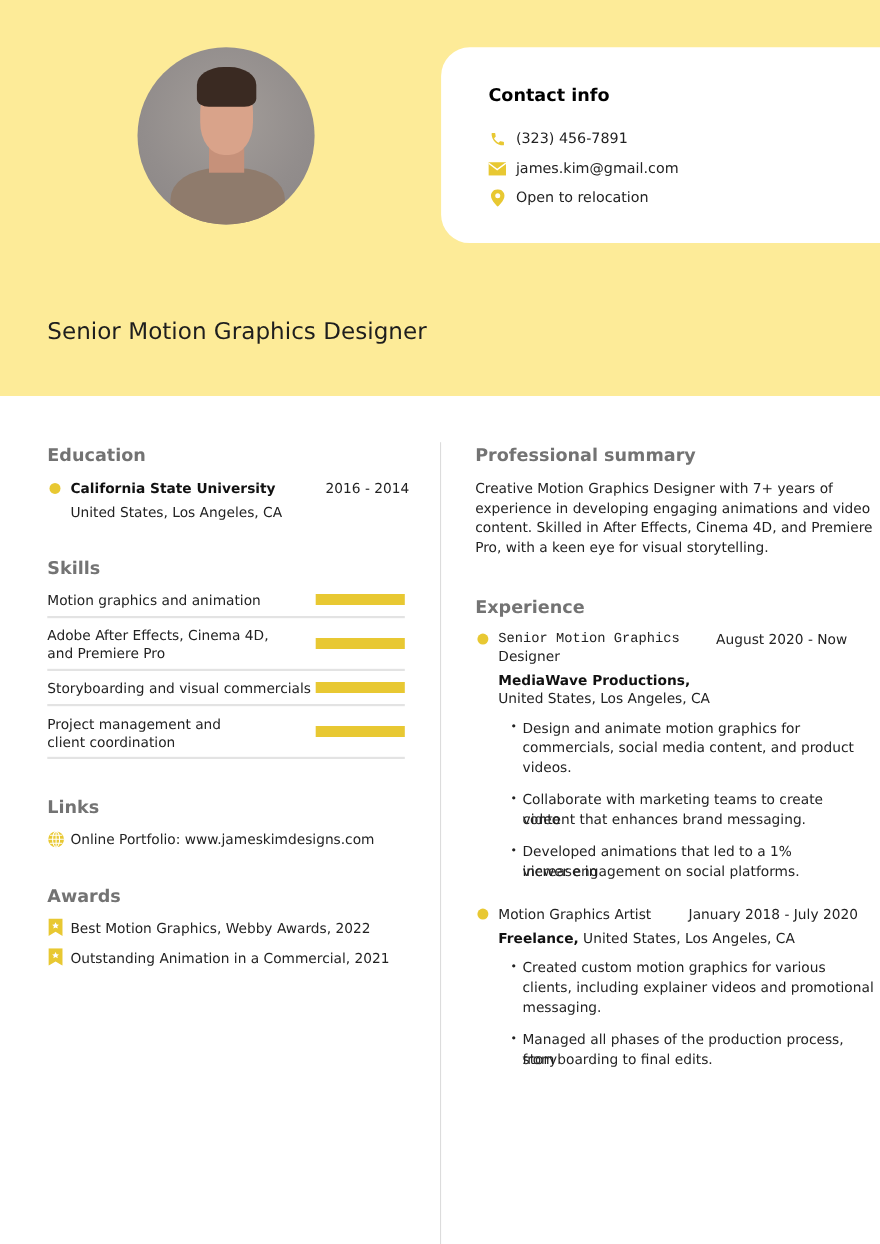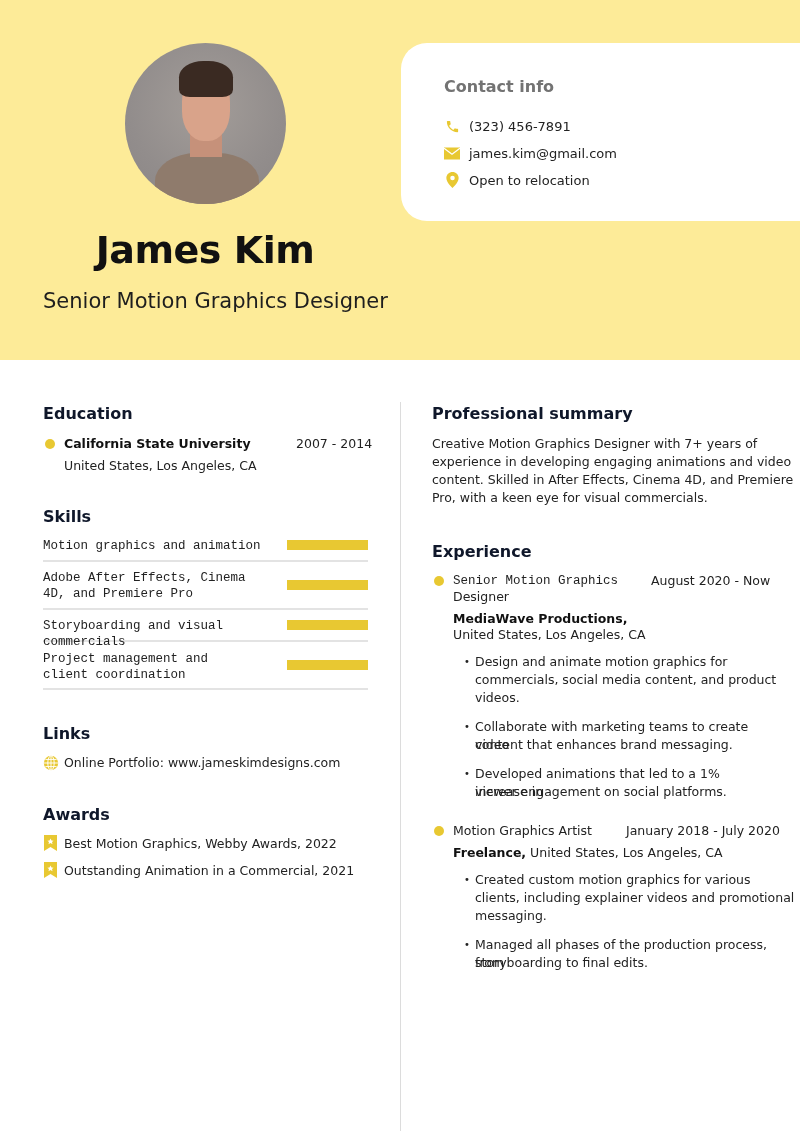--- a/index.html
+++ b/index.html
@@ -11,49 +11,48 @@
            background: radial-gradient(circle at 50% 40%, #a39d99 0%, #928d8c 60%, #8a8585 100%); overflow: hidden; }
   .photo .hair { position: absolute; left: 54px; top: 18px; width: 54px; height: 36px; background: #3a2a22; border-radius: 45% 45% 20% 20%; }
   .photo .face { position: absolute; left: 57px; top: 32px; width: 48px; height: 66px; background: #d9a38a; border-radius: 40% 40% 45% 45%; }
   .photo .neck { position: absolute; left: 65px; top: 90px; width: 32px; height: 24px; background: #c6917a; }
   .photo .sweater { position: absolute; left: 30px; top: 110px; width: 104px; height: 70px; background: #8f7b6c; border-radius: 40% 40% 0 0; }
 
   .name { position: absolute; left: 0; width: 410px; top: 228px; text-align: center; font-size: 38px; font-weight: bold; color: #111; letter-spacing: -0.5px; }
   .title { position: absolute; left: 43px; top: 289px; font-size: 21px; color: #1e1e1e; }
 
   .contact-card { position: absolute; left: 401px; top: 43px; width: 399px; height: 178px; background: #ffffff; border-radius: 26px 0 0 26px; }
-  .contact-heading { position: absolute; left: 43px; top: 34px; font-size: 16px; font-weight: bold; color: #737373; }
+  .contact-heading { position: absolute; left: 43px; top: 34px; font-size: 16px; font-weight: bold; color: #000000; }
   .contact-row { position: absolute; left: 43px; display: flex; align-items: center; font-size: 13px; color: #222; }
   .contact-row .ico { width: 16px; height: 16px; margin-right: 9px; display: flex; align-items: center; justify-content: center; }
 
   .divider { position: absolute; left: 400px; top: 402px; width: 1px; height: 729px; background: #dcdcdc; }
 
-  .section-title { position: absolute; font-size: 16px; font-weight: bold; color: #0f172a; }
+  .section-title { position: absolute; font-size: 16px; font-weight: bold; color: #737373; }
   .dot { position: absolute; width: 10px; height: 10px; border-radius: 50%; background: #e8c832; }
   .txt { position: absolute; font-size: 12.5px; color: #222; line-height: 18px; }
   .bold { font-weight: bold; color: #111; }
 
-  .skill-row { position: absolute; left: 43px; width: 325px; border-bottom: 2px solid #e3e3e3; font-family: Liberation Mono, monospace; }
+  .skill-row { position: absolute; left: 43px; width: 325px; border-bottom: 2px solid #e3e3e3; }
   .skill-label { position: absolute; left: 0; font-size: 12.5px; line-height: 16px; color: #222; width: 230px; }
   .skill-bar { position: absolute; left: 244px; width: 81px; height: 10px; background: #e8c832; }
 
   .bullet { position: absolute; font-size: 12.5px; line-height: 18px; color: #222; width: 300px; }
   .bullet::before { content: "•"; position: absolute; left: -11px; top: 0; font-size: 10px; }
 </style>
 </head>
 <body>
 
 <div class="header">
   <div class="photo">
     <div class="sweater"></div>
     <div class="neck"></div>
     <div class="face"></div>
     <div class="hair"></div>
   </div>
-  <div class="name">James Kim</div>
   <div class="title">Senior Motion Graphics Designer</div>
 
   <div class="contact-card">
     <div class="contact-heading">Contact info</div>
 
     <div class="contact-row" style="top:75px;">
       <span class="ico">
         <svg width="15" height="15" viewBox="0 0 24 24">
             <path fill="#e8c832" d="M6.6 10.8c1.4 2.8 3.8 5.1 6.6 6.6l2.2-2.2c.3-.3.7-.4 1-.2 1.1.4 2.3.6 3.6.6.6 0 1 .4 1 1V20c0 .6-.4 1-1 1C10.6 21 3 13.4 3 4c0-.6.4-1 1-1h3.5c.6 0 1 .4 1 1 0 1.3.2 2.5.6 3.6.1.3 0 .7-.2 1z"></path>
           </svg>
@@ -78,21 +77,21 @@
       <span>Open to relocation</span>
     </div>
   </div>
 </div>
 
 <div class="divider"></div>
 
 <div class="section-title" style="left:43px; top:404px;">Education</div>
 <div class="dot" style="left:45px; top:439px;"></div>
 <div class="txt bold" style="left:64px; top:435px;">California State University</div>
-<div class="txt" style="left:296px; top:435px;">2007 - 2014</div>
+<div class="txt" style="left:296px; top:435px;">2016 - 2014</div>
 <div class="txt" style="left:64px; top:457px;">United States, Los Angeles, CA</div>
 
 <div class="section-title" style="left:43px; top:507px;">Skills</div>
 
 <div class="skill-row" style="top:537px; height:25px;">
   <div class="skill-label" style="top:1px;">Motion graphics and animation</div>
   <div class="skill-bar" style="top:3px;"></div>
 </div>
 <div class="skill-row" style="top:569px; height:41px;">
   <div class="skill-label" style="top:1px; width:215px;">Adobe After Effects, Cinema 4D, and Premiere Pro</div>
@@ -134,21 +133,21 @@
       <path d="M0 0h13v16l-6.5-4L0 16z" fill="#e8c832"></path>
       <path d="M6.5 3.5l1 2 2.1.2-1.6 1.4.5 2.1-2-1.1-2 1.1.5-2.1L3.4 5.7l2.1-.2z" fill="#fff"></path>
     </svg>
 </div>
 <div class="txt" style="left:64px; top:862px;">Outstanding Animation in a Commercial, 2021</div>
 
 <div class="section-title" style="left:432px; top:404px;">Professional summary</div>
 <div class="txt" style="left:432px; top:435px;">Creative Motion Graphics Designer with 7+ years of</div>
 <div class="txt" style="left:432px; top:453px;">experience in developing engaging animations and video</div>
 <div class="txt" style="left:432px; top:471px;">content. Skilled in After Effects, Cinema 4D, and Premiere</div>
-<div class="txt" style="left:432px; top:489px;">Pro, with a keen eye for visual commercials.</div>
+<div class="txt" style="left:432px; top:489px;">Pro, with a keen eye for visual storytelling.</div>
 
 <div class="section-title" style="left:432px; top:542px;">Experience</div>
 
 <div class="dot" style="left:434px; top:576px;"></div>
 <div class="txt" style="left:453px; top:572px;font-family:Liberation Mono, monospace;">Senior Motion Graphics</div>
 <div class="txt" style="left:453px; top:588px;">Designer</div>
 <div class="txt" style="left:651px; top:572px;">August 2020 - Now</div>
 <div class="txt bold" style="left:453px; top:610px;">MediaWave Productions,</div>
 <div class="txt" style="left:453px; top:626px;">United States, Los Angeles, CA</div>
 

